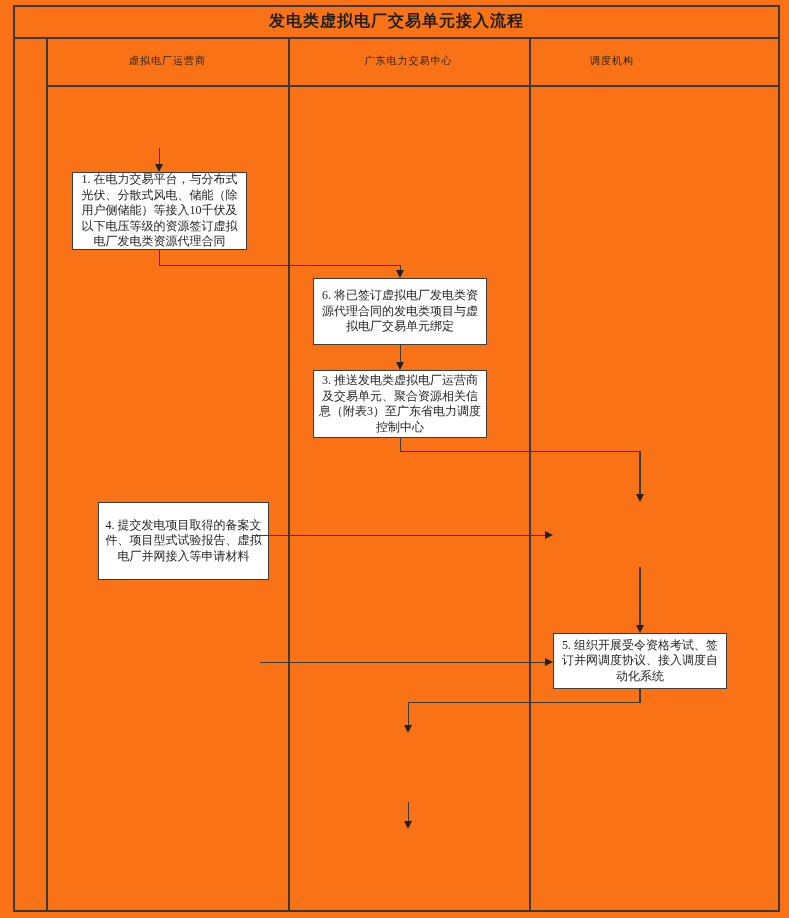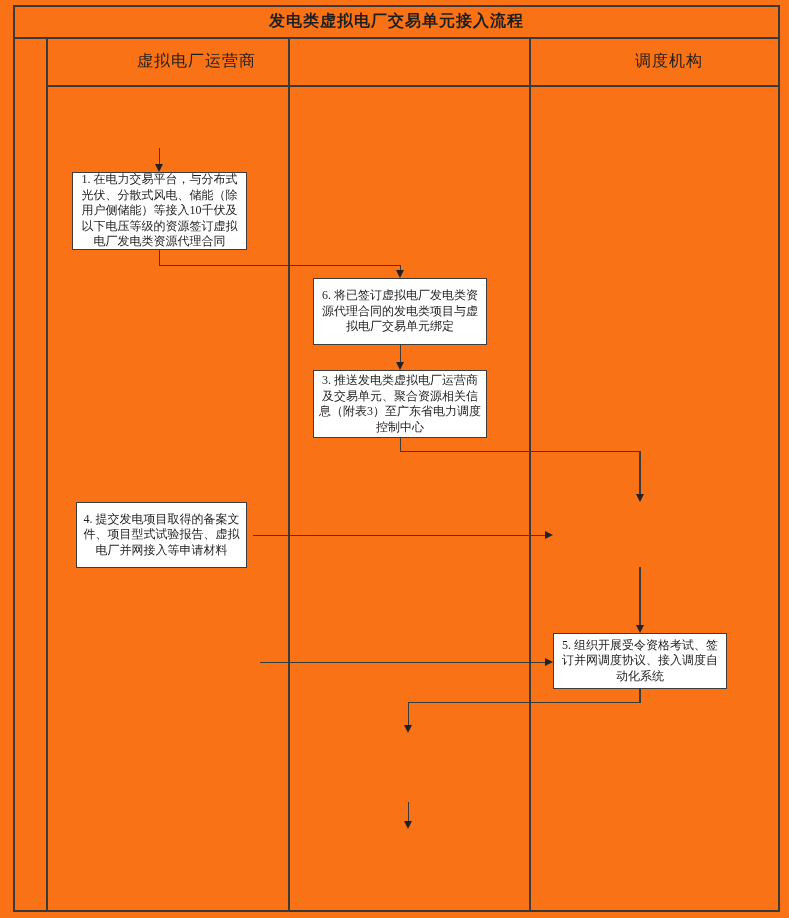--- a/index.html
+++ b/index.html
@@ -4,21 +4,21 @@
 <style>
   html,body{margin:0;padding:0;background:#ffffff;}
   #page{position:relative;width:789px;height:918px;background:#f97316;
         font-family:"Liberation Serif","DejaVu Serif",serif;color:#1e1e1e;overflow:hidden;}
   .line{position:absolute;background:#3a3a3a;}
   .frame{position:absolute;border:2px solid #3a3a3a;background:transparent;}
   .title{position:absolute;left:13px;top:5px;width:767px;height:32px;
          display:flex;align-items:center;justify-content:center;
          font-size:16px;font-weight:bold;letter-spacing:1px;}
   .lane-label{position:absolute;top:37px;height:48px;display:flex;align-items:center;
-              justify-content:center;font-size:16px;letter-spacing:1px;margin-left:29px;}
+              justify-content:center;font-size:10px;letter-spacing:1px;}
   .node{position:absolute;border:1.5px solid #3c3c3c;background:#ffffff;
         display:flex;align-items:center;justify-content:center;text-align:center;
         font-size:12px;line-height:15.5px;padding:2px 5px;box-sizing:border-box;}
   .stadium{border-radius:20px;font-size:13px;letter-spacing:2px;}
   .ah-down{position:absolute;width:0;height:0;
            border-left:4.5px solid transparent;border-right:4.5px solid transparent;
            border-top:8px solid #222;}
   .ah-right{position:absolute;width:0;height:0;
             border-top:4.5px solid transparent;border-bottom:4.5px solid transparent;
             border-left:8px solid #222;}
@@ -33,21 +33,22 @@
   <div class="title">发电类虚拟电厂交易单元接入流程</div>
   <div class="line" style="left:13px;top:37px;width:767px;height:1.5px;"></div>
 
   <div class="line" style="left:46px;top:37px;width:1.5px;height:873px;"></div>
   <div class="line" style="left:288px;top:37px;width:1.5px;height:873px;"></div>
   <div class="line" style="left:529px;top:37px;width:1.5px;height:873px;"></div>
 
   <div class="line" style="left:46px;top:85px;width:734px;height:1.5px;"></div>
 
   <div class="lane-label" style="left:47px;width:241px;">虚拟电厂运营商</div>
-  <div class="lane-label" style="left:529px;width:222px;">调度机构</div>
+  <div class="lane-label" style="left:288px;width:241px;">广东电力交易中心</div>
+  <div class="lane-label" style="left:501px;width:222px;">调度机构</div>
 
 
   <div class="line" style="left:158.5px;top:148px;width:1.5px;height:18px;"></div>
   <div class="ah-down" style="left:155px;top:164px;"></div>
 
   <div class="node" style="left:72px;top:172px;width:175px;height:78px;">1. 在电力交易平台，与分布式光伏、分散式风电、储能（除用户侧储能）等接入10千伏及以下电压等级的资源签订虚拟电厂发电类资源代理合同</div>
 
   <div class="line" style="left:158.5px;top:250px;width:1.5px;height:16px;"></div>
   <div class="line" style="left:158.5px;top:264.5px;width:242px;height:1.5px;"></div>
   <div class="line" style="left:399.5px;top:264.5px;width:1.5px;height:8px;"></div>
@@ -58,21 +59,21 @@
   <div class="line" style="left:399.5px;top:345px;width:1.5px;height:18px;"></div>
   <div class="ah-down" style="left:396px;top:362px;"></div>
 
   <div class="node" style="left:313px;top:370px;width:174px;height:68px;">3. 推送发电类虚拟电厂运营商及交易单元、聚合资源相关信息（附表3）至广东省电力调度控制中心</div>
 
   <div class="line" style="left:399.5px;top:438px;width:1.5px;height:14px;"></div>
   <div class="line" style="left:399.5px;top:450.5px;width:241px;height:1.5px;"></div>
   <div class="line" style="left:639px;top:450.5px;width:1.5px;height:45px;"></div>
   <div class="ah-down" style="left:635.5px;top:494px;"></div>
 
-  <div class="node" style="left:76px;top:502px;width:171px;height:66px;">4. 提交发电项目取得的备案文件、项目型式试验报告、虚拟电厂并网接入等申请材料</div>
+  <div class="node" style="left:98px;top:502px;width:171px;height:78px;">4. 提交发电项目取得的备案文件、项目型式试验报告、虚拟电厂并网接入等申请材料</div>
 
   <div class="line" style="left:253px;top:534.5px;width:293px;height:1.5px;"></div>
   <div class="ah-right" style="left:545px;top:531px;"></div>
 
 
   <div class="line" style="left:639px;top:567px;width:1.5px;height:59px;"></div>
   <div class="ah-down" style="left:635.5px;top:625px;"></div>
 
 
   <div class="line" style="left:260px;top:661.5px;width:286px;height:1.5px;"></div>

